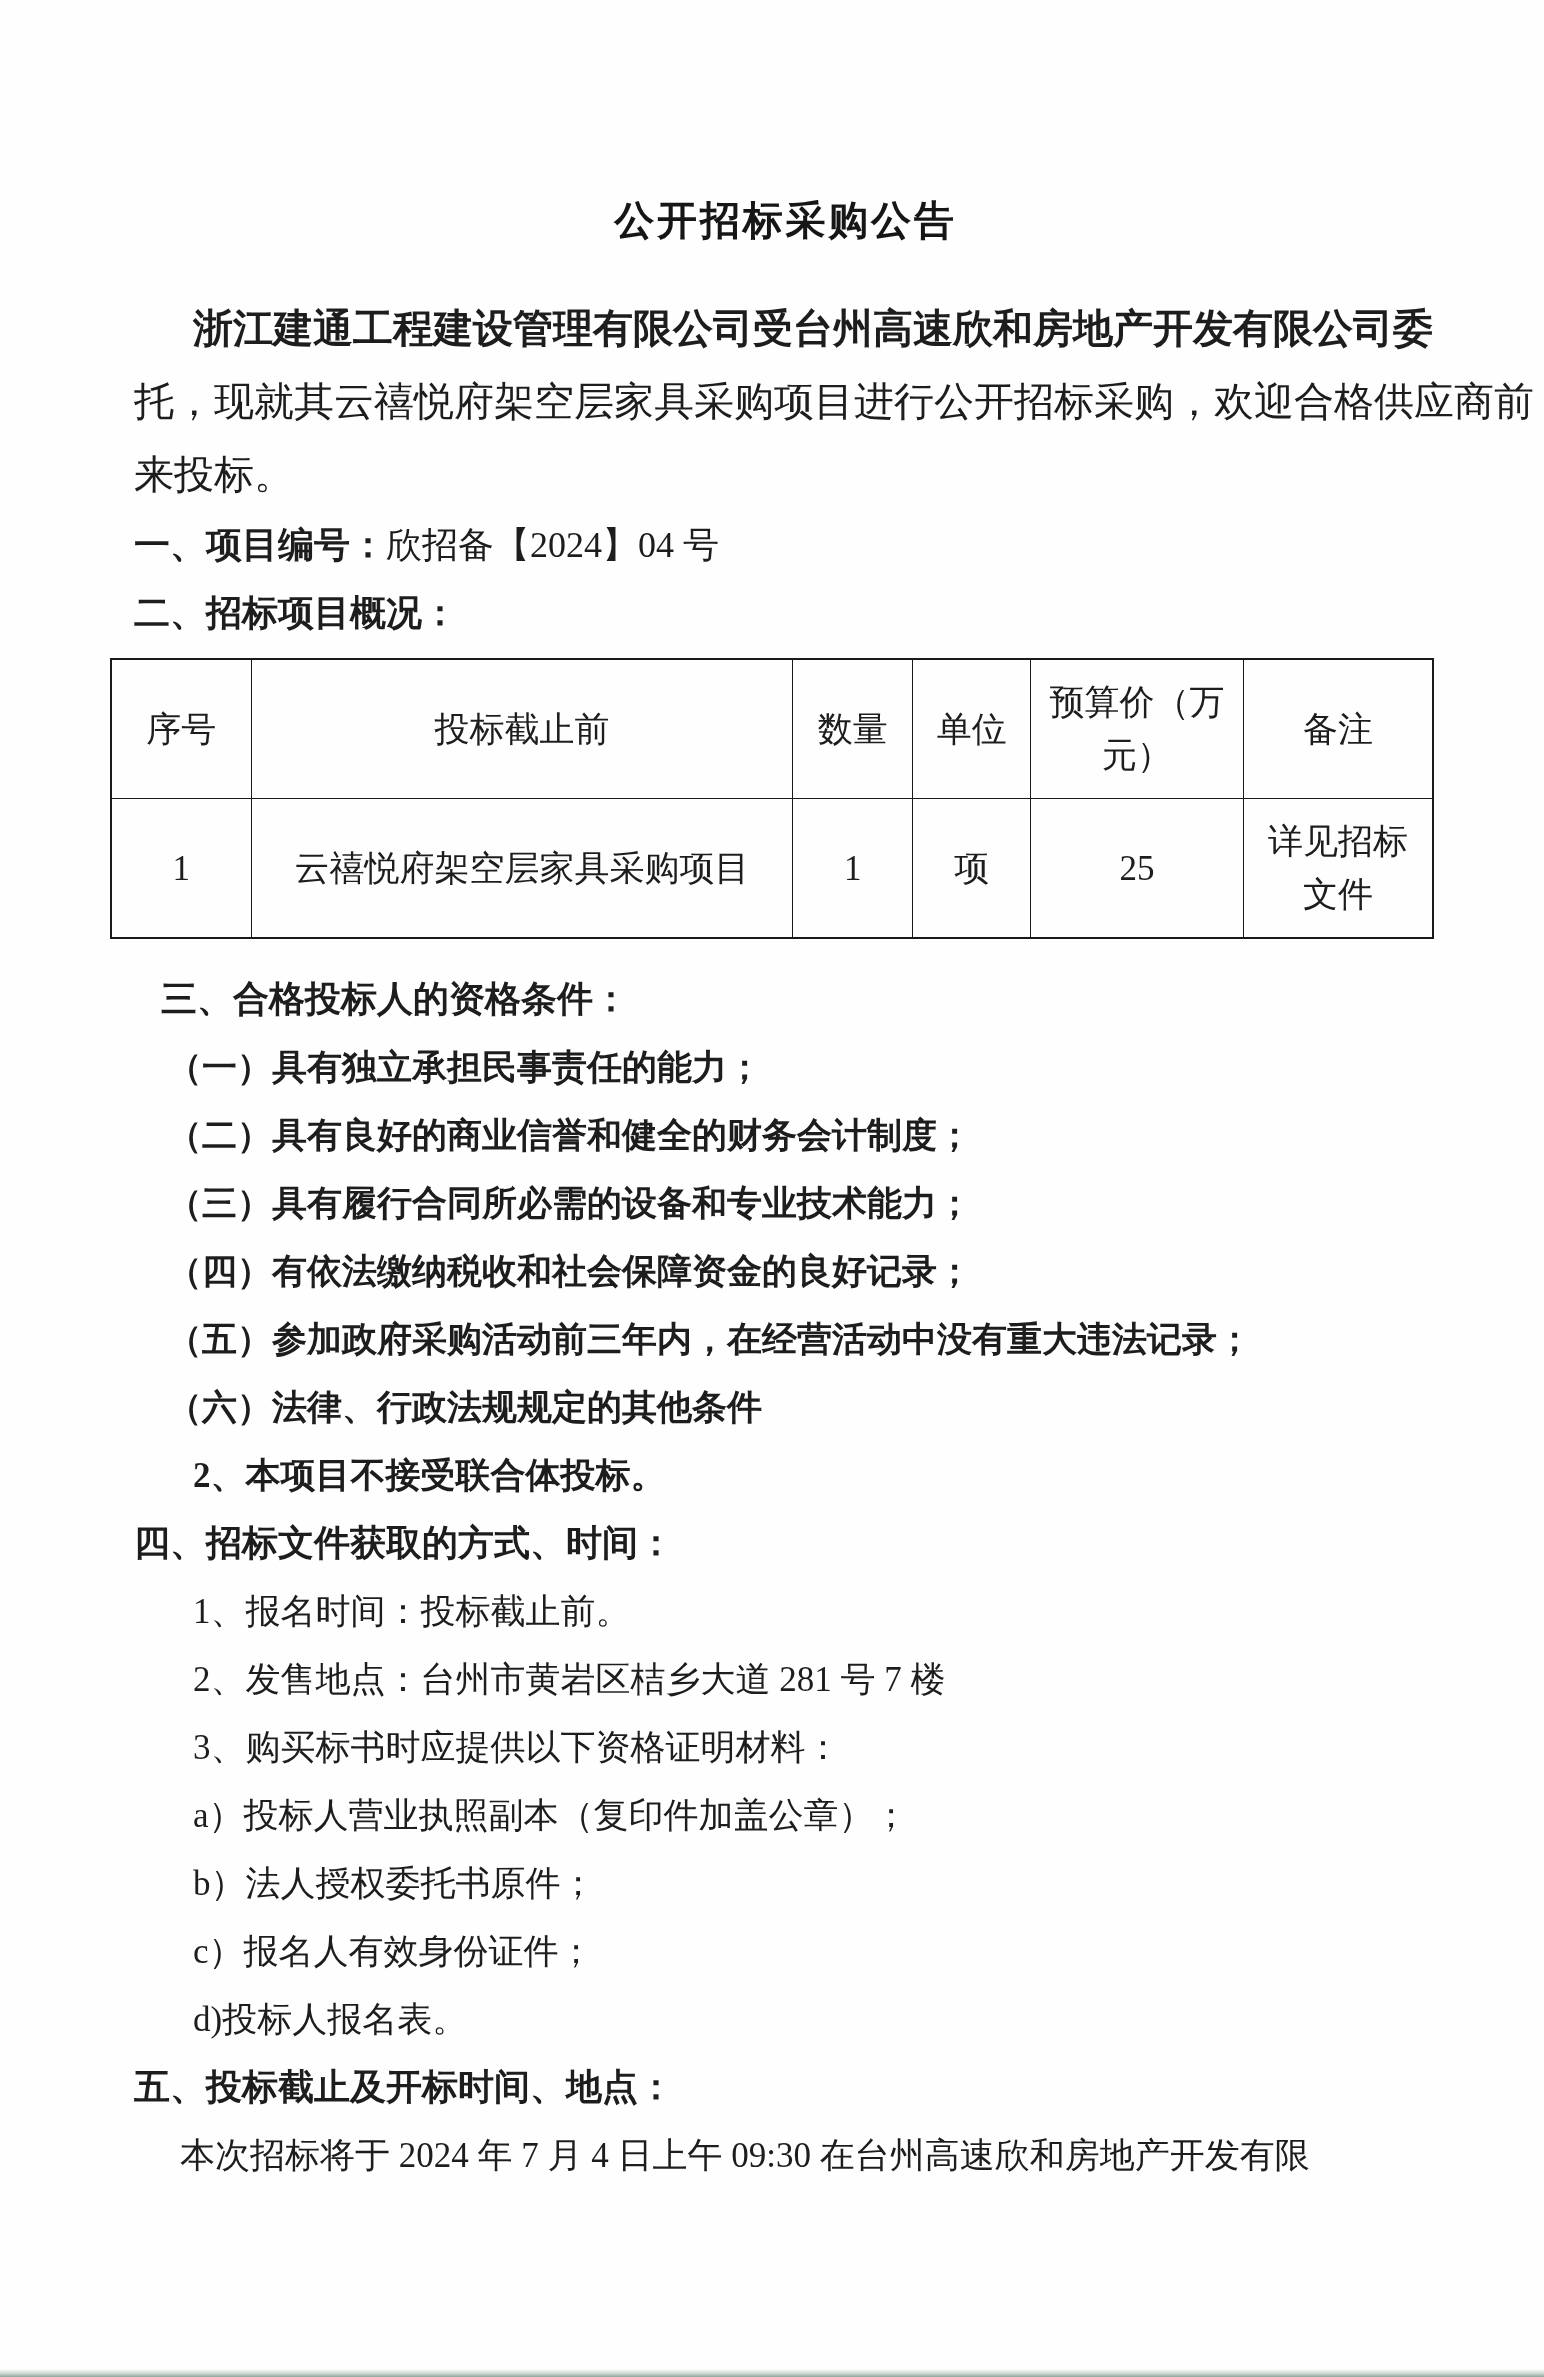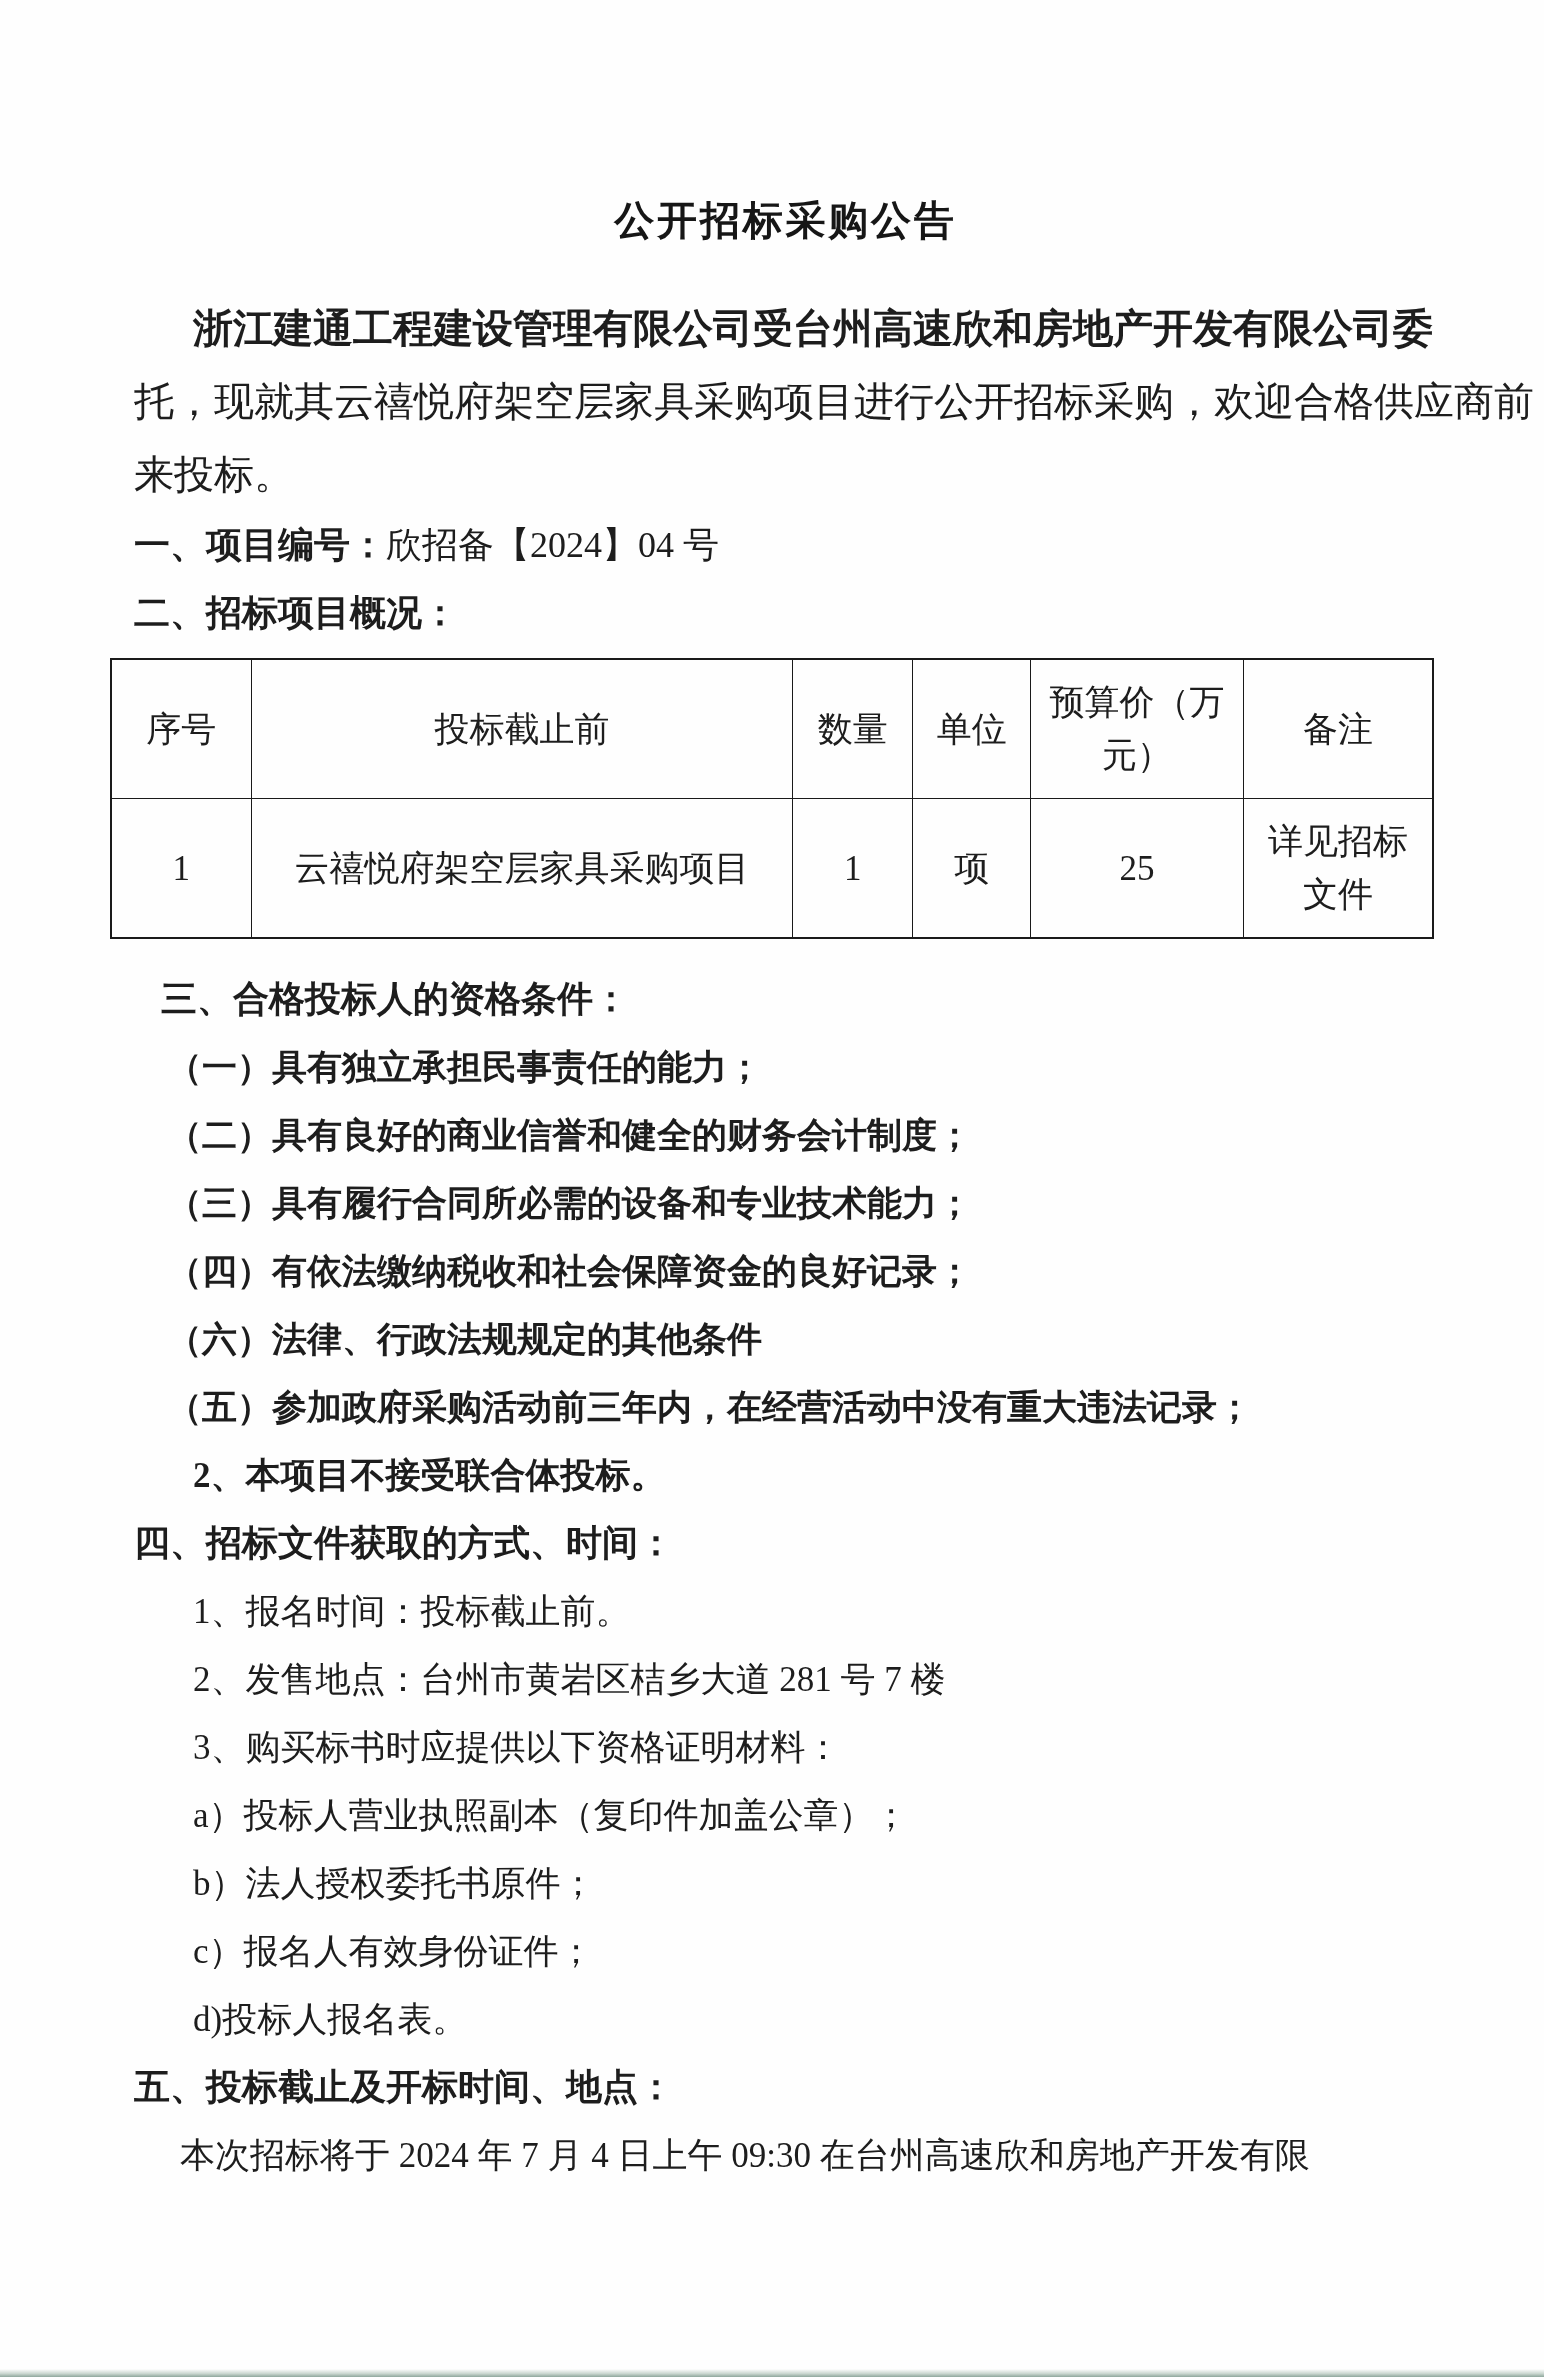--- a/index.html
+++ b/index.html
@@ -135,22 +135,22 @@
         </tr>
       </tbody>
     </table>
 
     <div class="line sec-line bold sec3-gap">三、合格投标人的资格条件：</div>
 
     <div class="line indent-paren">（一）具有独立承担民事责任的能力；</div>
     <div class="line indent-paren">（二）具有良好的商业信誉和健全的财务会计制度；</div>
     <div class="line indent-paren">（三）具有履行合同所必需的设备和专业技术能力；</div>
     <div class="line indent-paren">（四）有依法缴纳税收和社会保障资金的良好记录；</div>
+    <div class="line indent-paren">（五）参加政府采购活动前三年内，在经营活动中没有重大违法记录；</div>
     <div class="line indent-paren">（六）法律、行政法规规定的其他条件</div>
-    <div class="line indent-paren">（五）参加政府采购活动前三年内，在经营活动中没有重大违法记录；</div>
     <div class="line indent-num bold">2、本项目不接受联合体投标。</div>
 
     <div class="line sec-line bold">四、招标文件获取的方式、时间：</div>
 
     <div class="line indent-num">1、报名时间：投标截止前。</div>
     <div class="line indent-num">2、发售地点：台州市黄岩区桔乡大道 281 号 7 楼</div>
     <div class="line indent-num">3、购买标书时应提供以下资格证明材料：</div>
     <div class="line indent-num">a）投标人营业执照副本（复印件加盖公章）；</div>
     <div class="line indent-num">b）法人授权委托书原件；</div>
     <div class="line indent-num">c）报名人有效身份证件；</div>

